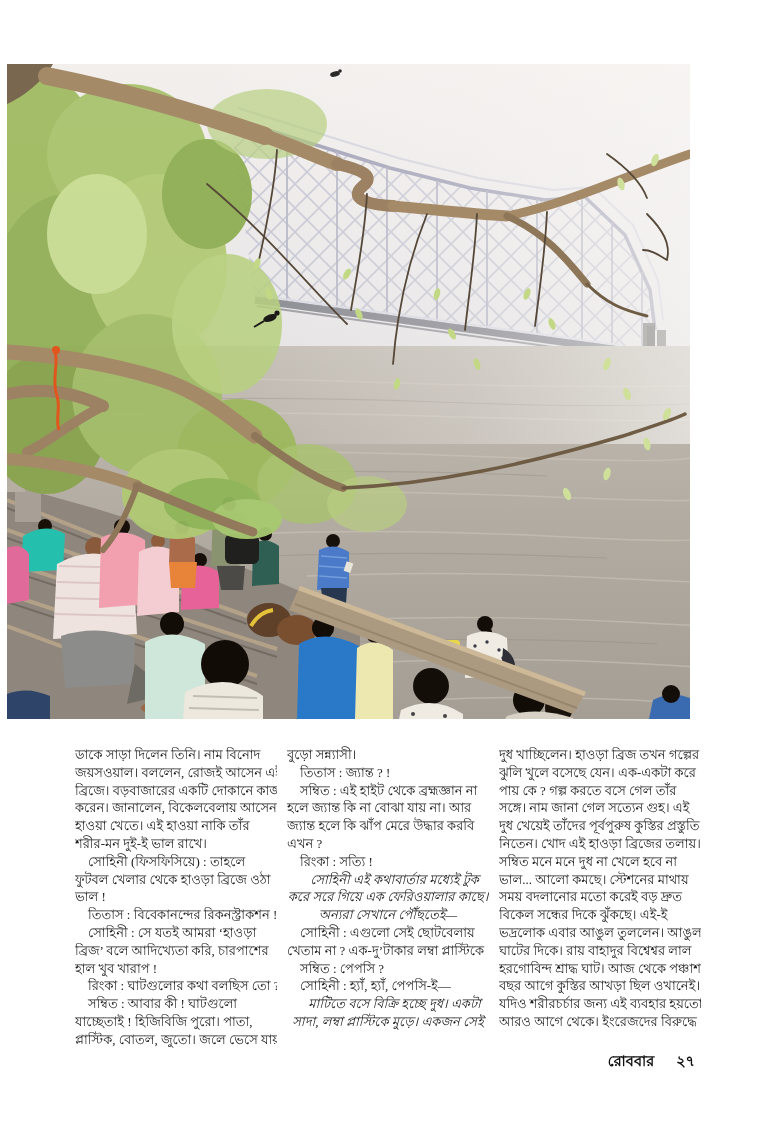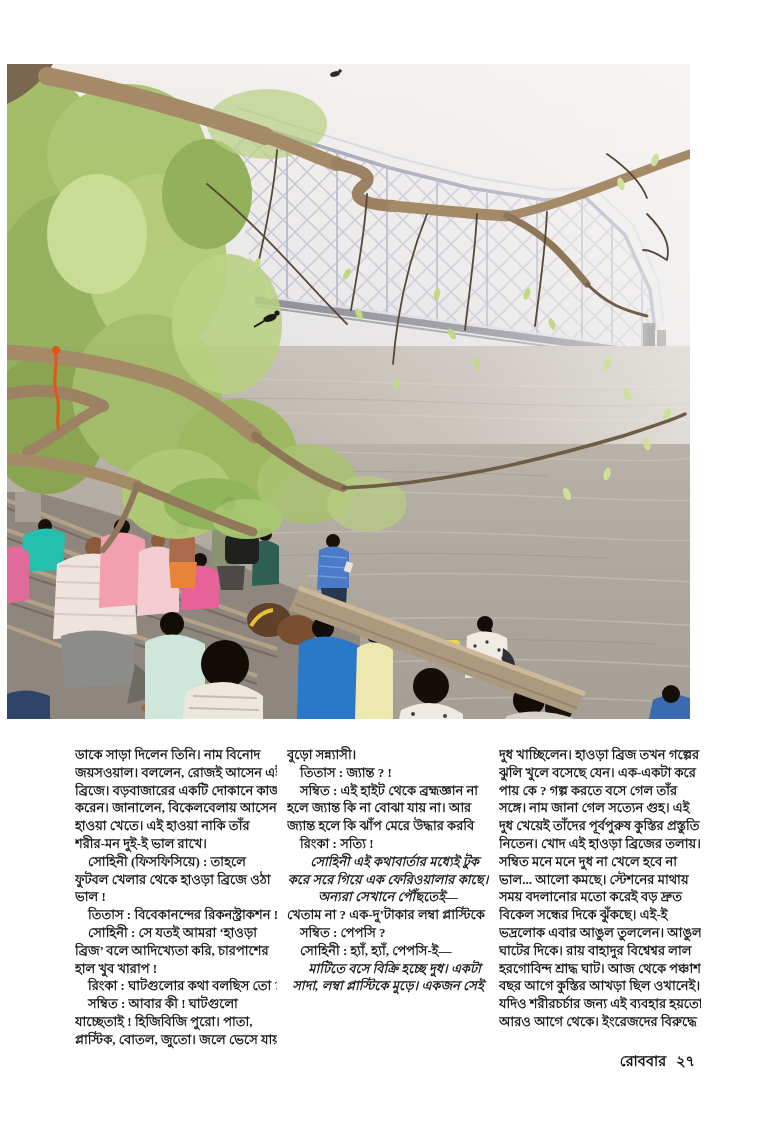--- a/index.html
+++ b/index.html
@@ -5,24 +5,24 @@
   html,body{margin:0;padding:0;}
   body{width:770px;height:1123px;background:#ffffff;position:relative;overflow:hidden;
        font-family:"Liberation Serif","DejaVu Serif",serif;}
   .photo{position:absolute;left:7px;top:64px;width:683px;height:655px;overflow:hidden;}
   .photo svg{display:block;}
   .col{position:absolute;top:746px;width:202px;height:314px;overflow:hidden;
        color:#1b1b1b;font-size:13px;line-height:17.8px;}
   #col1{left:75px}
   #col2{left:287px}
   #col3{left:499px}
-  .line{white-space:pre;overflow:hidden;font-weight:bold;}
+  .line{white-space:pre;overflow:hidden;}
   .stage{font-style:italic;text-align:center;}
   .footer{position:absolute;top:1050px;right:75px;font-size:14.5px;font-weight:bold;color:#101010;}
-  .footer .pgnum{margin-left:10px;}
+  .footer .pgnum{margin-left:22px;}
 </style>
 </head>
 <body>
 
 <div class="photo" aria-label="howrah-bridge-over-hooghly-with-ghat-crowd-and-tree-branches">
 <svg width="683" height="655" viewBox="0 0 683 655" xmlns="http://www.w3.org/2000/svg">
   <defs>
     <linearGradient id="skyGrad" x1="0" y1="0" x2="0" y2="1">
       <stop offset="0" stop-color="#f2efec"></stop>
           <stop offset="0.6" stop-color="#eae8e8"></stop>
@@ -339,24 +339,26 @@
   <div class="line">যাচ্ছেতাই ! হিজিবিজি পুরো। পাতা,</div>
   <div class="line">প্লাস্টিক, বোতল, জুতো। জলে ভেসে যায়</div>
 </div>
 
 <div class="col" id="col2">
   <div class="line">বুড়ো সন্ন্যাসী।</div>
   <div class="line"> তিতাস : জ্যান্ত ? !</div>
   <div class="line"> সম্বিত : এই হাইট থেকে ব্রহ্মজ্ঞান না</div>
   <div class="line">হলে জ্যান্ত কি না বোঝা যায় না। আর</div>
   <div class="line">জ্যান্ত হলে কি ঝাঁপ মেরে উদ্ধার করবি</div>
+  <div class="line">এখন ?</div>
   <div class="line"> রিংকা : সত্যি !</div>
   <div class="line stage"> সোহিনী এই কথাবার্তার মধ্যেই টুক</div>
   <div class="line stage">করে সরে গিয়ে এক ফেরিওয়ালার কাছে।</div>
   <div class="line stage">অন্যরা সেখানে পৌঁছতেই—</div>
+  <div class="line"> সোহিনী : এগুলো সেই ছোটবেলায়</div>
   <div class="line">খেতাম না ? এক-দু’টাকার লম্বা প্লাস্টিকে</div>
   <div class="line"> সম্বিত : পেপসি ?</div>
   <div class="line"> সোহিনী : হ্যাঁ, হ্যাঁ, পেপসি-ই—</div>
   <div class="line stage"> মাটিতে বসে বিক্রি হচ্ছে দুধ। একটা</div>
   <div class="line stage">সাদা, লম্বা প্লাস্টিকে মুড়ে। একজন সেই</div>
 </div>
 
 <div class="col" id="col3">
   <div class="line">দুধ খাচ্ছিলেন। হাওড়া ব্রিজ তখন গল্পের</div>
   <div class="line">ঝুলি খুলে বসেছে যেন। এক-একটা করে</div>

